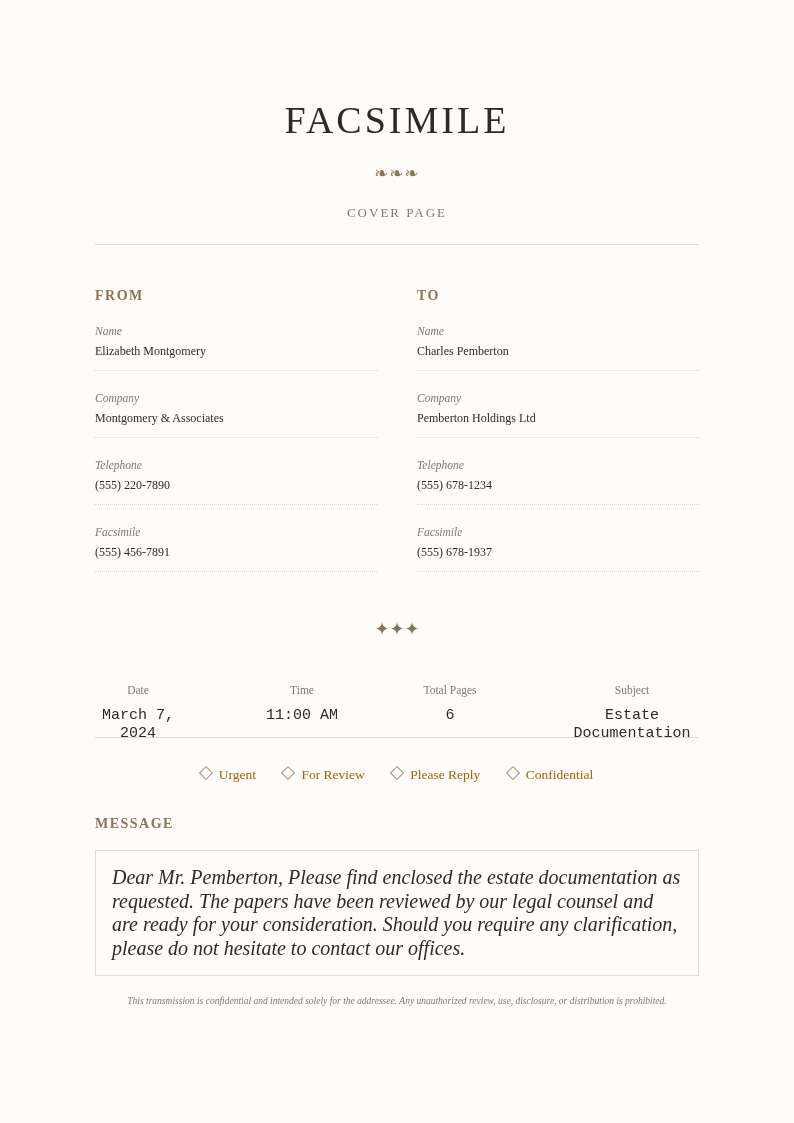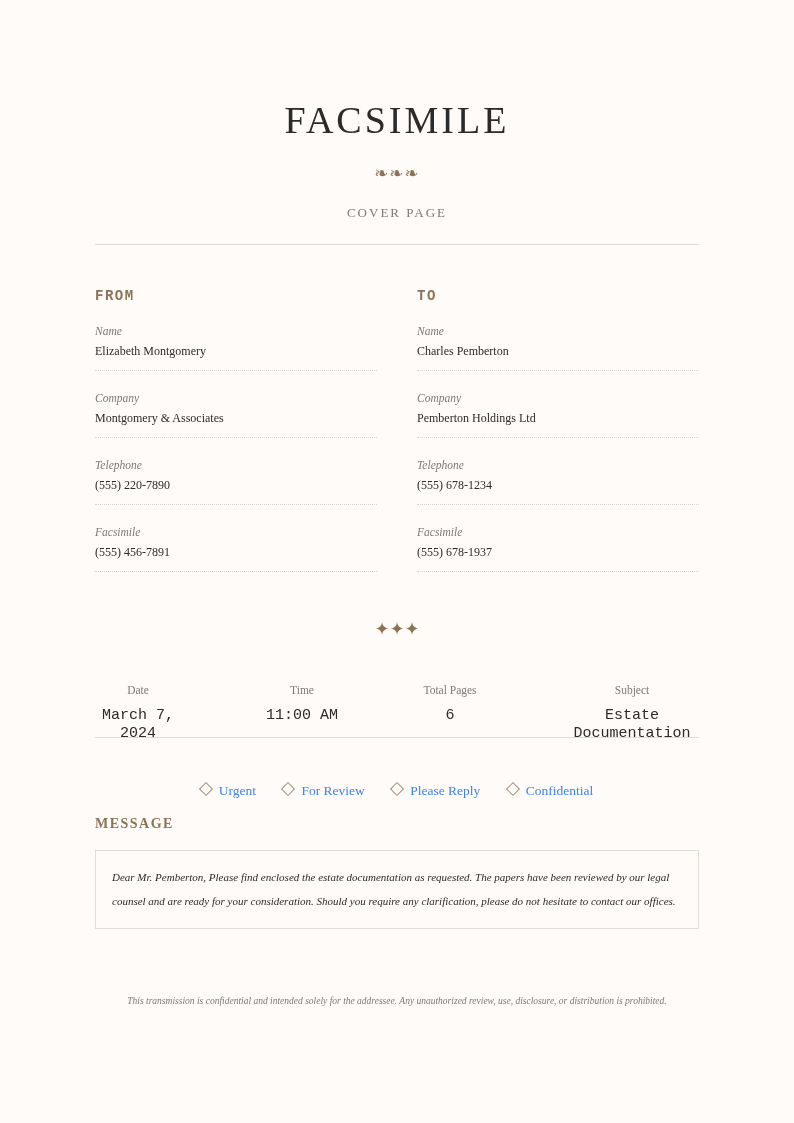--- a/index.html
+++ b/index.html
@@ -72,21 +72,20 @@
     .party.from { left: 0; }
     .party.to { left: 322px; }
     .party-heading {
       font-size: 14px;
       font-weight: bold;
       color: #8b7355;
       letter-spacing: 1.5px;
       line-height: 16px;
       height: 16px;
       margin-bottom: 20px;
-      font-family: Liberation Mono, monospace;
     }
     .field {
       border-bottom: 1px dotted #d8d4cf;
       height: 46px;
       margin-bottom: 13px;
     }
     .field-label {
       font-size: 11.5px;
       font-style: italic;
       color: #7a7a7a;
@@ -140,22 +139,22 @@
       position: absolute;
       top: 764px;
       left: 0;
       width: 604px;
       text-align: center;
       font-size: 13.5px;
       line-height: 18px;
     }
     .flag {
       display: inline-block;
-      margin: 18px 12px;
-      color: #3b82f6;
+      margin: 2px 12px;
+      color: #a16207;
     }
     .diamond {
       display: inline-block;
       width: 8px;
       height: 8px;
       border: 1.2px solid #a08c74;
       transform: rotate(45deg);
       margin-right: 8px;
       vertical-align: 1px;
     }
@@ -169,21 +168,21 @@
       letter-spacing: 1.5px;
       line-height: 16px;
     }
     .message-box {
       position: absolute;
       top: 850px;
       left: 0;
       width: 570px;
       padding: 15px 16px;
       border: 1px solid #e0dcd8;
-      font-size: 11px;
+      font-size: 20px;
       font-style: italic;
       line-height: 23.5px;
       color: #2b2b2b;
     }
     .footer {
       position: absolute;
       top: 993px;
       left: 10px;
       width: 584px;
       text-align: center;

